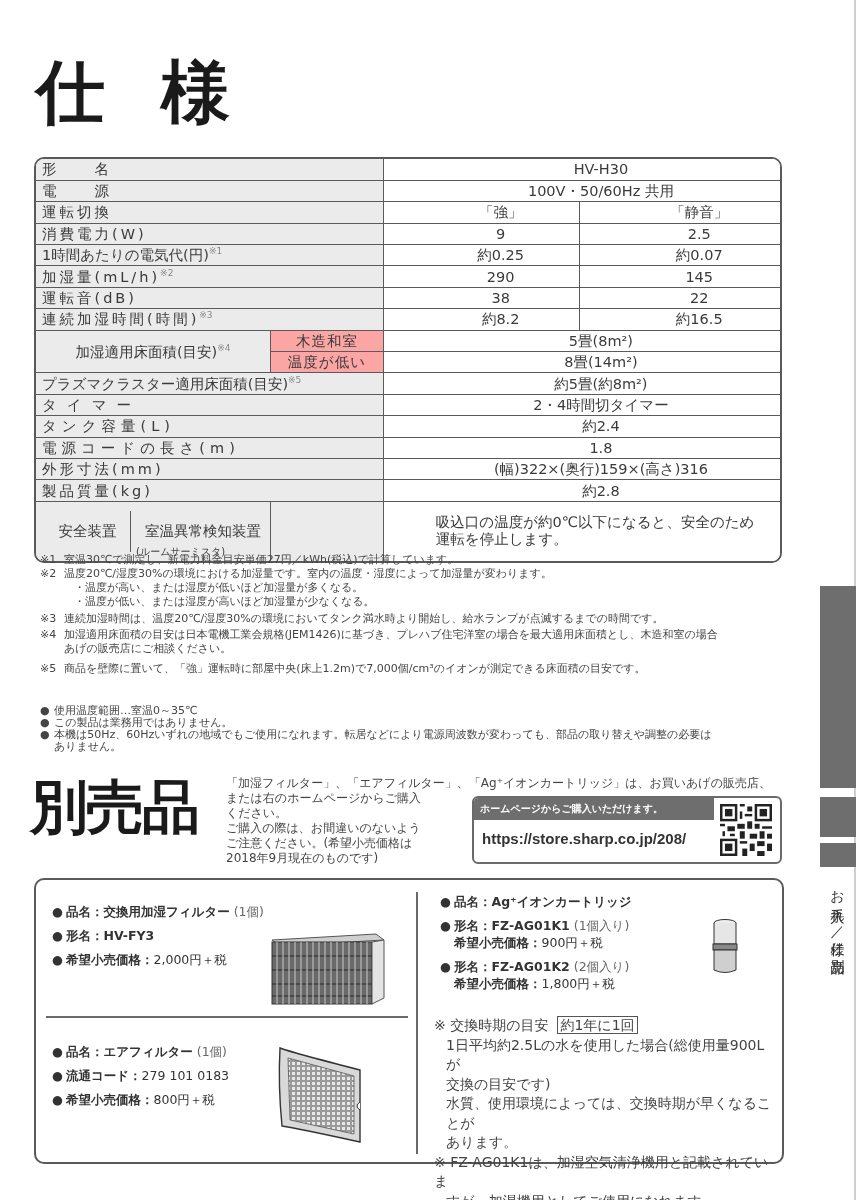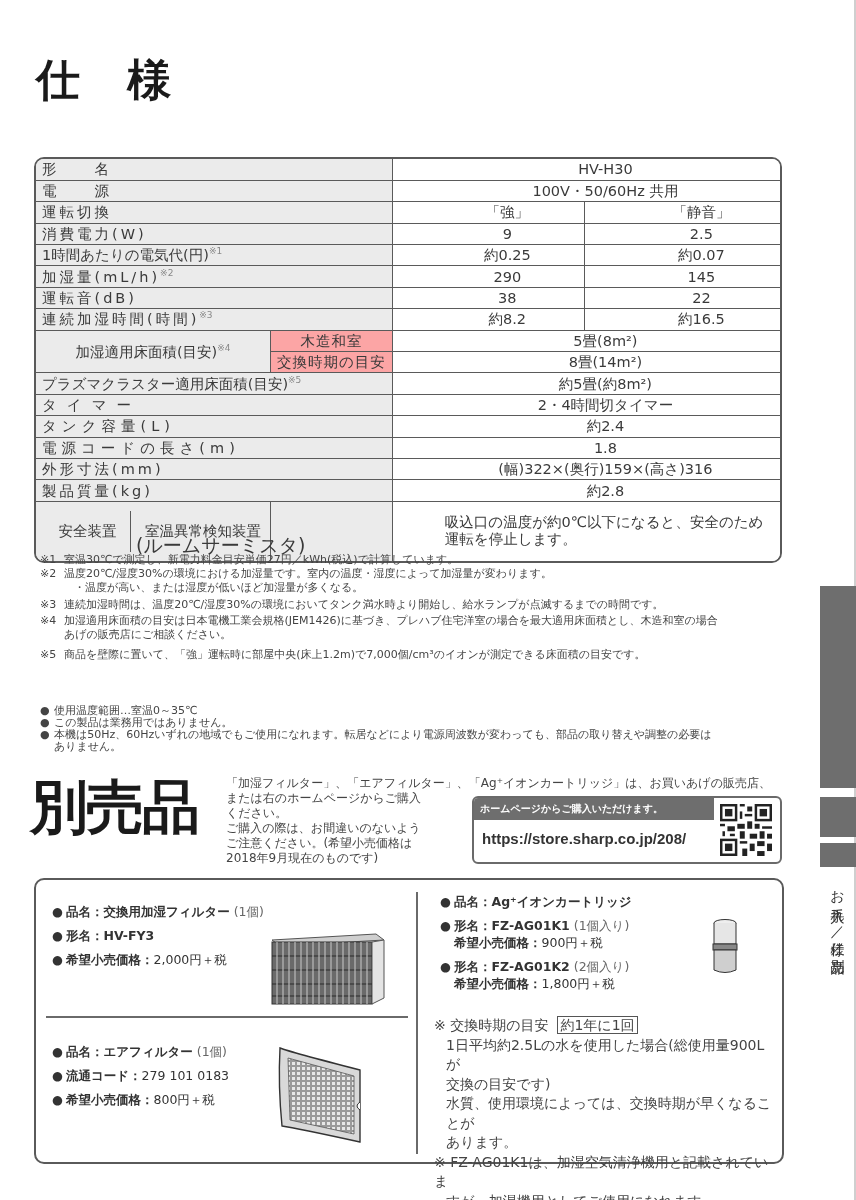--- a/index.html
+++ b/index.html
@@ -1,19 +1,19 @@
 <!DOCTYPE html>
 <html><head>
 <meta charset="utf-8">
 <style>
   * { box-sizing: border-box; margin: 0; padding: 0; }
   html, body { width: 856px; height: 1200px; background: #ffffff; overflow: hidden; }
   body { position: relative; font-family: "DejaVu Sans", "Liberation Sans", sans-serif; color: #3a3a3a; }
 
-  .page-title { position: absolute; left: 36px; top: 58px; font-size: 44px; font-weight: bold; color: #1a1a1a; letter-spacing: 16px; line-height: 1; }
+  .page-title { position: absolute; left: 36px; top: 58px; font-size: 69px; font-weight: bold; color: #1a1a1a; letter-spacing: 16px; line-height: 1; }
 
   
   .spec-wrap { position: absolute; left: 34px; top: 157px; width: 748px; border: 2px solid #5a5a5a; border-radius: 10px; overflow: hidden; }
   table.spec { width: 100%; border-collapse: collapse; font-size: 14.5px; }
   table.spec td { border: 1.5px solid #5a5a5a; height: 21.4px; line-height: 18px; padding: 0 6px; color: #3a3a3a; white-space: nowrap; }
   table.spec tr:first-child td { border-top: none; }
   table.spec tr:last-child td { border-bottom: none; }
   table.spec td:first-child { border-left: none; }
   table.spec td:last-child { border-right: none; }
   table.spec td.lbl { background: #ebebeb; letter-spacing: 3px; }
@@ -112,21 +112,21 @@
       <td class="lbl" colspan="2"><span>連続加湿時間(時間)</span><sup>※3</sup></td>
       <td class="val"><span>約8.2</span></td>
       <td class="val"><span>約16.5</span></td>
     </tr>
     <tr>
       <td class="lbl2" rowspan="2" style="text-align:center;"><span>加湿適用床面積(目安)</span><sup>※4</sup></td>
       <td class="sub" style="text-align:center;"><span>木造和室</span></td>
       <td class="val" colspan="2"><span>5畳(8m²)</span></td>
     </tr>
     <tr>
-      <td class="sub" style="text-align:center;"><span>交換時期の目安</span></td>
+      <td class="sub" style="text-align:center;"><span>温度が低い</span></td>
       <td class="val" colspan="2"><span>8畳(14m²)</span></td>
     </tr>
     <tr>
       <td class="lbl2" colspan="2"><span>プラズマクラスター適用床面積(目安)</span><sup>※5</sup></td>
       <td class="val" colspan="2"><span>約5畳(約8m²)</span></td>
     </tr>
     <tr>
       <td class="lbl" colspan="2" style="letter-spacing:10px;"><span>タイマー</span></td>
       <td class="val" colspan="2"><span>2・4時間切タイマー</span></td>
     </tr>
@@ -157,35 +157,36 @@
       </td>
       <td class="lbl2" style="padding:0;"></td>
       <td class="val safety" colspan="2">
         <div>吸込口の温度が約0℃以下になると、安全のため</div>
         <div>運転を停止します。</div>
       </td>
     </tr>
   </tbody>
     </table>
 
-  <div style="position:absolute;left:100px;bottom:2px;font-size:19px;color:#3a3a3a;">(ルームサーミスタ)</div>
+  <div style="position:absolute;left:100px;bottom:2px;font-size:10px;color:#3a3a3a;">(ルームサーミスタ)</div>
 </div>
 
 <div class="notes">
   <div class="note">
     <span class="mark">※1</span>
     <div>
         <div>室温30℃で測定し、新電力料金目安単価27円／kWh(税込)で計算しています。</div>
       </div>
   </div>
   <div class="note">
     <span class="mark">※2</span>
     <div>
       <div>温度20℃/湿度30%の環境における加湿量です。室内の温度・湿度によって加湿量が変わります。</div>
       <div style="padding-left:10px;">・温度が高い、または湿度が低いほど加湿量が多くなる。</div>
+      <div style="padding-left:10px;">・温度が低い、または湿度が高いほど加湿量が少なくなる。</div>
     </div>
   </div>
   <div class="note" style="margin-top:3px;">
     <span class="mark">※3</span>
     <div>
         <div>連続加湿時間は、温度20℃/湿度30%の環境においてタンク満水時より開始し、給水ランプが点滅するまでの時間です。</div>
       </div>
   </div>
   <div class="note" style="margin-top:2px;">
     <span class="mark">※4</span>

